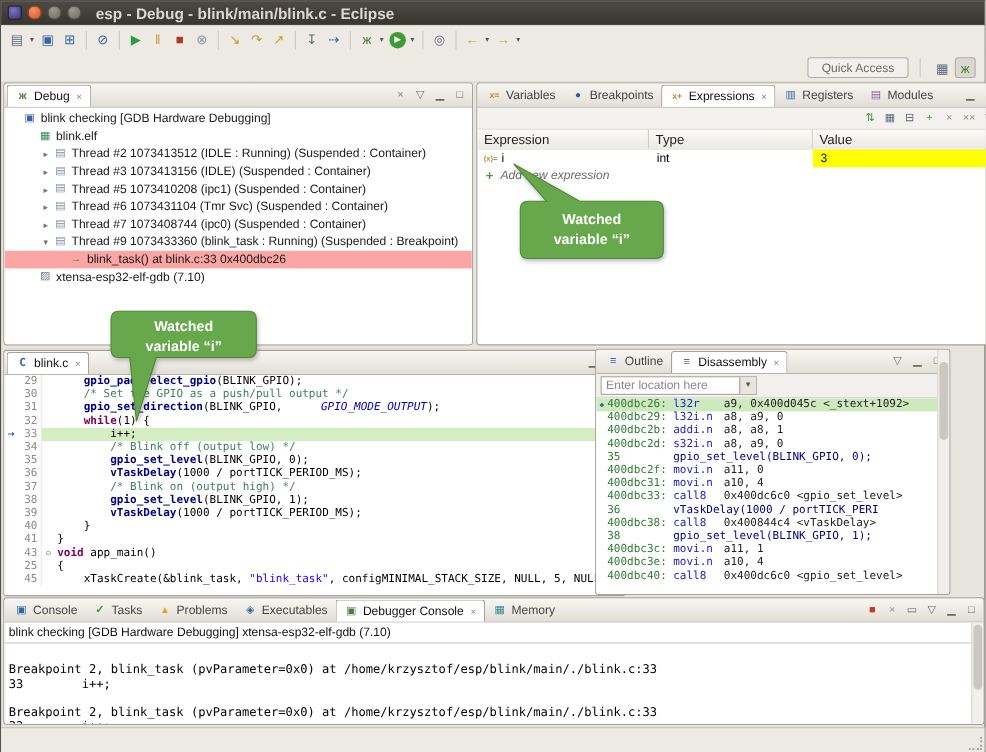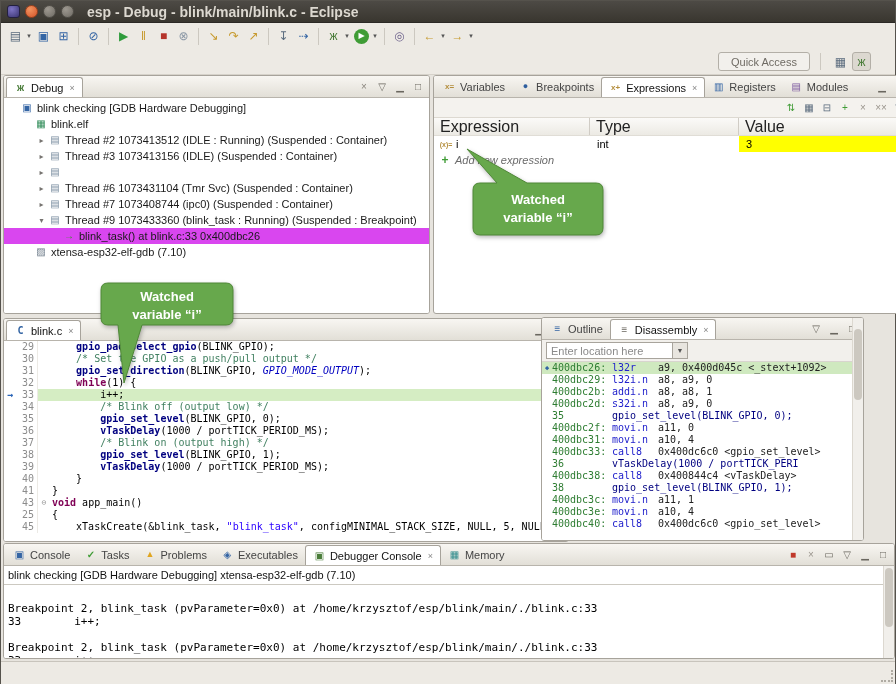--- a/index.html
+++ b/index.html
@@ -24,21 +24,21 @@
     border:1px solid #23203f; flex:none; }
   .wbtn { width:13px; height:13px; border-radius:50%; flex:none;
     background: radial-gradient(circle at 35% 30%, #9d9890, #6e6a63);
     border:1px solid #53504a; }
   .wbtn.close { background: radial-gradient(circle at 35% 30%, #f2935f, #d4552a); border-color:#9e421e; }
   .wtitle { color:#dcd8d0; font-size:14px; font-weight:bold; margin-left:8px; white-space:nowrap; }
 
   
   .tbrow { position:absolute; left:0; width:100%; background:#edeae4; display:flex; align-items:center; }
   .tb1 { top:22px; height:26px; padding:0 5px; gap:1px; }
-  .tb2 { top:48px; height:26px; justify-content:flex-end; padding-right:24px; gap:6px;
+  .tb2 { top:48px; height:26px; justify-content:flex-end; padding-right:8px; gap:6px;
          border-bottom:1px solid #d6d2ca; }
   .tbgroup { display:inline-flex; align-items:center; }
   .tbicon { width:19px; height:19px; display:inline-flex; align-items:center; justify-content:center;
             font-size:12px; color:#5a6b7d; border-radius:3px; cursor:default; line-height:1; }
   .tbicon.circ { width:15px; height:15px; border-radius:50%; font-size:8px; margin:0 2px; }
   .ddarrow { font-size:7px; color:#555; width:8px; display:inline-flex; justify-content:center; }
   .tbsep { width:1px; height:17px; background:#ccc8c0; margin:0 4px; display:inline-block; flex:none; }
   .quick-access {
     border:1px solid #b3afa7; border-radius:3px; background:#f2f0ec;
     font-size:11px; color:#6f6b64; padding:2px 12px; height:19px; display:flex; align-items:center;
@@ -80,32 +80,32 @@
   .i-elf::before { content:"▦"; color:#2e8b57; }
   .i-thread::before { content:"▤"; color:#7a8ea0; }
   .i-stack-frame::before { content:"→"; color:#3f8f2f; font-weight:bold; }
   .i-gdb::before { content:"▨"; color:#6d7b89; }
   .i-watch::before { content:"(x)="; color:#b58f3e; font-size:7px; font-weight:bold; }
 
   
   #debug-panel { left:2px; top:74px; width:427px; height:239px; }
   #debug-tree { padding-top:2px; height:216px; overflow:hidden; background:#fff; }
   .trow { display:flex; align-items:center; height:16px; font-size:11px; white-space:nowrap; overflow:hidden; color:#1a1a1a; }
-  .trow.sel { background:#d946ef;text-align:center; }
+  .trow.sel { background:#fca5a5;text-align:center; }
   .arrow { width:11px; flex:none; font-size:8px; color:#767370; display:inline-flex; justify-content:center; }
   .nico { width:16px; flex:none; display:inline-flex; justify-content:center; font-size:10px; line-height:1; }
   .nlabel { padding-left:2px; }
 
   
   #expr-panel { left:432px; top:74px; width:479px; height:239px; }
   .etoolbar { height:20px; display:flex; justify-content:flex-end; align-items:center; gap:2px;
               padding-right:4px; background:#f4f2ee; border-bottom:1px solid #ddd9d1; }
   .etoolbar .tbicon { width:16px; height:16px; font-size:10px; }
   .ehead { display:flex; height:18px; border-bottom:1px solid #e0ddd6; }
-  .ecol { display:flex; align-items:center; padding:0 6px; font-size:16px; color:#222;
+  .ecol { display:flex; align-items:center; padding:0 6px; font-size:12px; color:#222;
           background:linear-gradient(#fbfaf8,#eceae4); border-right:1px solid #d0ccc5; }
   .ecol.c1 { width:156px; } .ecol.c2 { width:149px; } .ecol.c3 { flex:1; border-right:none; }
   .erow { display:flex; align-items:center; height:16px; font-size:11px; }
   .ecell { display:flex; align-items:center; height:16px; overflow:hidden; }
   .ecell.c1 { width:156px; padding-left:4px; gap:2px; }
   .ecell.c2 { width:149px; padding-left:7px; }
   .ecell.c3 { flex:1; padding-left:7px; }
   .ecell.c3.hl { background:#ffff00; }
   .addrow { padding-left:4px; gap:3px; }
   .plus { color:#3f9c35; font-weight:bold; font-size:12px; width:14px; text-align:center; }
@@ -119,21 +119,21 @@
   .ann { width:12px; flex:none; text-align:center; }
   .ip { color:#2c66b8; font-weight:bold; font-size:10px; }
   .ln { width:22px; flex:none; text-align:right; padding-right:3px; color:#8c8c8c; border-right:1px solid #eceae5; }
   .fold { width:12px; flex:none; color:#9a9a9a; font-size:8px; text-align:center; }
   .code { flex:1; padding-left:2px; overflow:hidden; }
   .codeline.cur .code, .codeline.cur .fold { background:#d5edc3; }
   .tk-plain { color:#000; }
   .tk-comment { color:#3f7f5f; }
   .tk-keyword { color:#7f0055; font-weight:bold; }
   .tk-string { color:#2a00ff; }
-  .tk-macro { color:#0000c0; font-style:italic; }
+  .tk-macro { color:#0000c0; font-style:italic;margin-left:29px; }
   .tk-func { color:#000080; font-weight:bold; }
 
   
   #disasm-panel { left:540px; top:316px; width:323px; height:224px; }
   .dtoolbar { height:22px; display:flex; align-items:center; padding-left:4px;
               background:#f2f0ec; border-bottom:1px solid #d8d5ce; }
   .combo { display:flex; align-items:center; border:1px solid #a8a49c; background:#fff; height:17px; width:142px; }
   .ctext { flex:1; padding:0 4px; font-size:11px; color:#8a8a8a; white-space:nowrap; overflow:hidden; }
   .cbtn { width:15px; height:100%; border-left:1px solid #a8a49c; background:#e8e5df;
           display:flex; align-items:center; justify-content:center; font-size:7px; color:#555; }
@@ -308,20 +308,21 @@
           <span class="nlabel">Thread #2 1073413512 (IDLE : Running) (Suspended : Container)</span>
         </div>
         <div class="trow" style="padding-left: 32px;">
           <span class="arrow">▸</span>
           <span class="nico i-thread"></span>
           <span class="nlabel">Thread #3 1073413156 (IDLE) (Suspended : Container)</span>
         </div>
         <div class="trow" style="padding-left: 32px;">
           <span class="arrow">▸</span>
           <span class="nico i-thread"></span>
+          <span class="nlabel">Thread #5 1073410208 (ipc1) (Suspended : Container)</span>
         </div>
         <div class="trow" style="padding-left: 32px;">
           <span class="arrow">▸</span>
           <span class="nico i-thread"></span>
           <span class="nlabel">Thread #6 1073431104 (Tmr Svc) (Suspended : Container)</span>
         </div>
         <div class="trow" style="padding-left: 32px;">
           <span class="arrow">▸</span>
           <span class="nico i-thread"></span>
           <span class="nlabel">Thread #7 1073408744 (ipc0) (Suspended : Container)</span>

